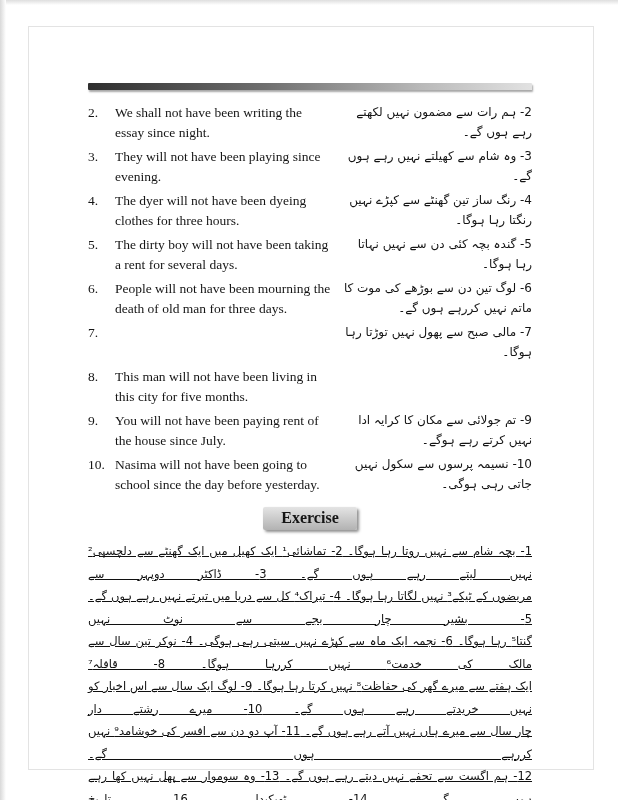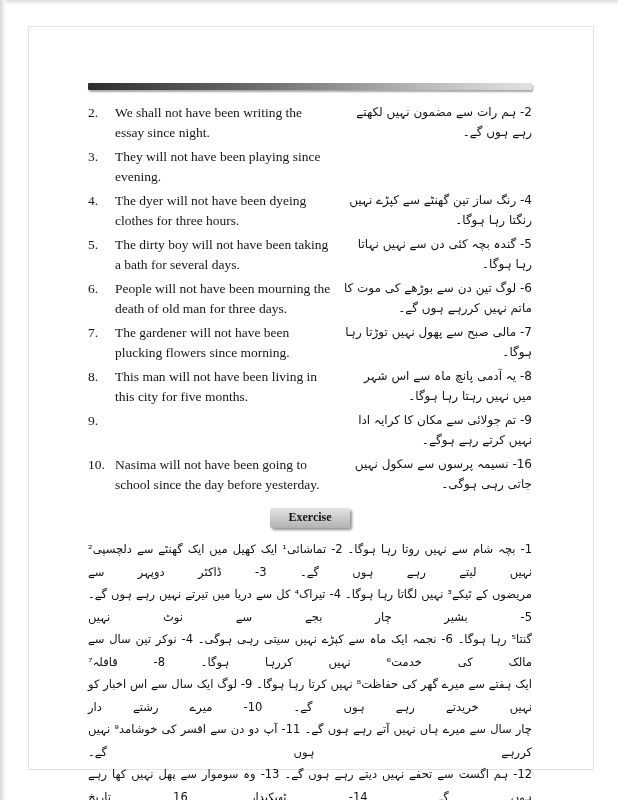--- a/index.html
+++ b/index.html
@@ -51,36 +51,37 @@
     direction: rtl; 
     font-family: "DejaVu Sans", sans-serif;
     font-size: 12px; line-height: 19.5px;
   }
 
   .xhead-wrap { text-align: center; margin: 13px 0 10px 0; }
   .xhead {
     display: inline-block;
     background: linear-gradient(#e4e4e4, #b2b2b2);
     padding: 2px 18px 3px 18px;
-    font-weight: bold; font-size: 12px;
+    font-weight: bold; font-size: 16px;
     box-shadow: 2px 2px 3px #8f8f8f;
     border-radius: 2px;
     text-align: right;
   }
 
   .xbody {
     direction: rtl;
     font-family: "DejaVu Sans", sans-serif;
     font-size: 11.5px;
     color: #101010;
   }
   .xline {
     line-height: 22.5px;
     text-align: justify;
     text-align-last: justify;
+    text-decoration: underline;
   }
 </style>
 </head>
 <body>
 
 <div class="scan-shade-top"></div>
 <div class="scan-shade-left"></div>
 <div class="scan-frame"></div>
 
 <div class="container">
@@ -95,75 +96,75 @@
         <span class="entext">We shall not have been writing the essay since night.</span>
       </div>
       <div class="ur" dir="rtl">2- ہم رات سے مضمون نہیں لکھتے رہے ہوں گے۔</div>
     </div>
 
     <div class="row">
       <div class="en">
         <span class="num">3.</span>
         <span class="entext">They will not have been playing since evening.</span>
       </div>
+      <div class="ur" dir="rtl">3- وہ شام سے کھیلتے نہیں رہے ہوں گے۔</div>
     </div>
 
     <div class="row">
       <div class="en">
         <span class="num">4.</span>
         <span class="entext">The dyer will not have been dyeing clothes for three hours.</span>
       </div>
       <div class="ur" dir="rtl">4- رنگ ساز تین گھنٹے سے کپڑے نہیں رنگتا رہا ہوگا۔</div>
     </div>
 
     <div class="row">
       <div class="en">
         <span class="num">5.</span>
-        <span class="entext">The dirty boy will not have been taking a bath for several days.</span>
+        <span class="entext">The dirty boy will not have been taking a rent for several days.</span>
       </div>
       <div class="ur" dir="rtl">5- گندہ بچہ کئی دن سے نہیں نہاتا رہا ہوگا۔</div>
     </div>
 
     <div class="row">
       <div class="en">
         <span class="num">6.</span>
         <span class="entext">People will not have been mourning the death of old man for three days.</span>
       </div>
       <div class="ur" dir="rtl">6- لوگ تین دن سے بوڑھے کی موت کا ماتم نہیں کررہے ہوں گے۔</div>
     </div>
 
     <div class="row">
       <div class="en">
         <span class="num">7.</span>
-        <span class="entext">The gardener will not have been plucking flowers since morning.</span>
       </div>
       <div class="ur" dir="rtl">7- مالی صبح سے پھول نہیں توڑتا رہا ہوگا۔</div>
     </div>
 
     <div class="row">
       <div class="en">
         <span class="num">8.</span>
         <span class="entext">This man will not have been living in this city for five months.</span>
       </div>
-      <div class="ur" dir="rtl">8- یہ آدمی پانچ ماہ سے اس شہر میں نہیں رہتا رہا ہوگا۔</div>
     </div>
 
     <div class="row">
       <div class="en">
         <span class="num">9.</span>
+        <span class="entext">You will not have been paying rent of the house since July.</span>
       </div>
       <div class="ur" dir="rtl">9- تم جولائی سے مکان کا کرایہ ادا نہیں کرتے رہے ہوگے۔</div>
     </div>
 
     <div class="row">
       <div class="en">
         <span class="num">10.</span>
         <span class="entext">Nasima will not have been going to school since the day before yesterday.</span>
       </div>
-      <div class="ur" dir="rtl">16- نسیمہ پرسوں سے سکول نہیں جاتی رہی ہوگی۔</div>
+      <div class="ur" dir="rtl">10- نسیمہ پرسوں سے سکول نہیں جاتی رہی ہوگی۔</div>
     </div>
 
   </div>
 
   <div class="xhead-wrap">
     <span class="xhead">Exercise</span>
   </div>
 
   <div class="xbody" dir="rtl">
     <div class="xline">1- بچہ شام سے نہیں روتا رہا ہوگا۔ 2- تماشائی¹ ایک کھیل میں ایک گھنٹے سے دلچسپی² نہیں لیتے رہے ہوں گے۔ 3- ڈاکٹر دوپہر سے</div>

